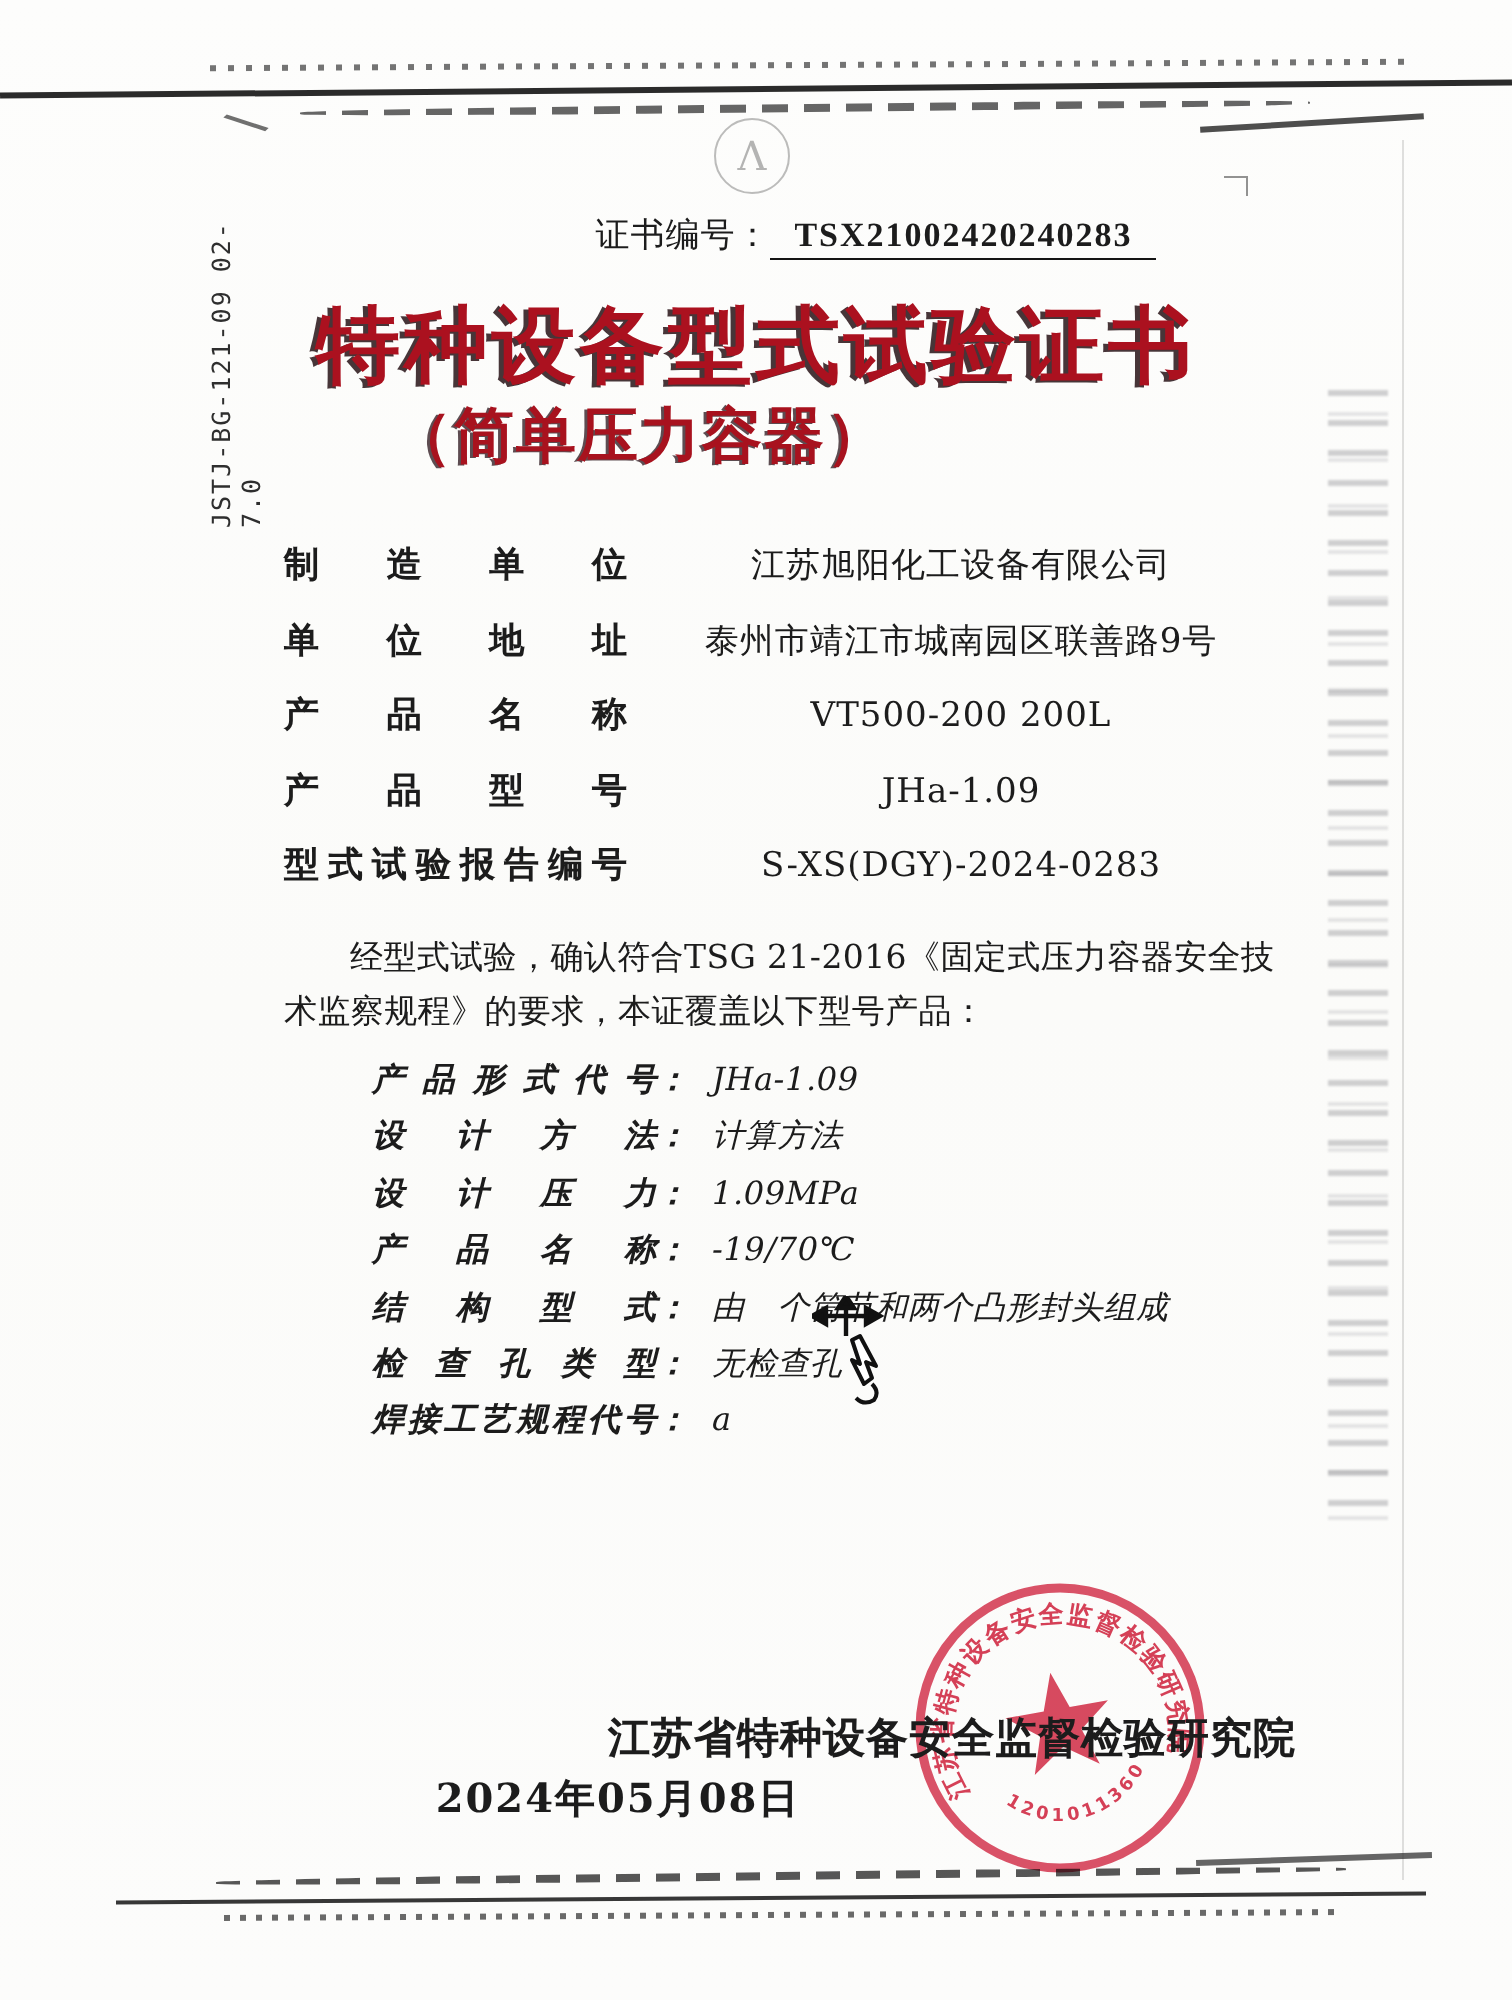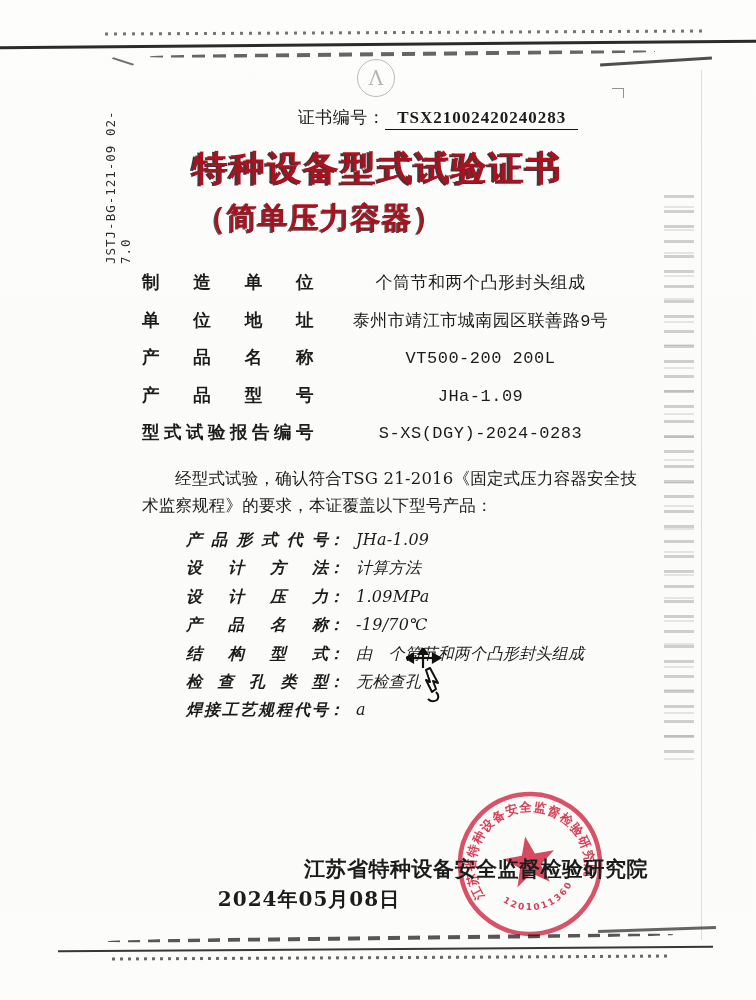--- a/index.html
+++ b/index.html
@@ -100,34 +100,34 @@
   .cert-line .value{
     font-family:"Liberation Serif","DejaVu Serif",serif;
     font-weight:bold;letter-spacing:1px;
     border-bottom:1.8px solid #141414;
     padding:0 12px 2px 12px;
   }
 
   
   .doc-title{
     position:absolute;top:145px;left:0;width:756px;text-align:center;
-    font-size:35px;font-weight:bold;letter-spacing:2px;
+    font-size:42px;font-weight:bold;letter-spacing:2px;
     color:#ab111f;
     text-shadow:-2.5px 1px 0 rgba(25,2,8,.8);
   }
   .doc-subtitle{
     position:absolute;top:198px;left:0;width:640px;text-align:center;
     font-size:30px;font-weight:bold;letter-spacing:1px;
     color:#a8121e;
     text-shadow:-1.5px .5px 0 rgba(25,2,8,.7);
   }
 
   
   .fields{position:absolute;top:270px;left:142px;width:505px;}
-  .frow{display:flex;align-items:baseline;height:37.5px;font-family:Liberation Mono, monospace;}
+  .frow{display:flex;align-items:baseline;height:37.5px;}
   .flabel{
     width:172px;font-size:17.5px;font-weight:bold;
     text-align:justify;text-align-last:justify;
     letter-spacing:.5px;flex:none;
   }
   .fvalue{
     flex:1;text-align:center;font-size:17px;letter-spacing:.5px;
   }
 
   
@@ -187,21 +187,21 @@
   <div class="cert-line">
     <span class="label">证书编号：</span><span class="value">TSX21002420240283</span>
   </div>
 
   <div class="doc-title">特种设备型式试验证书</div>
   <div class="doc-subtitle">（简单压力容器）</div>
 
   <div class="fields">
     <div class="frow">
       <span class="flabel">制造单位</span>
-      <span class="fvalue">个筒节和两个凸形封头组成</span>
+      <span class="fvalue">江苏旭阳化工设备有限公司</span>
     </div>
     <div class="frow">
       <span class="flabel">单位地址</span>
       <span class="fvalue">泰州市靖江市城南园区联善路9号</span>
     </div>
     <div class="frow">
       <span class="flabel">产品名称</span>
       <span class="fvalue">VT500-200 200L</span>
     </div>
     <div class="frow">

